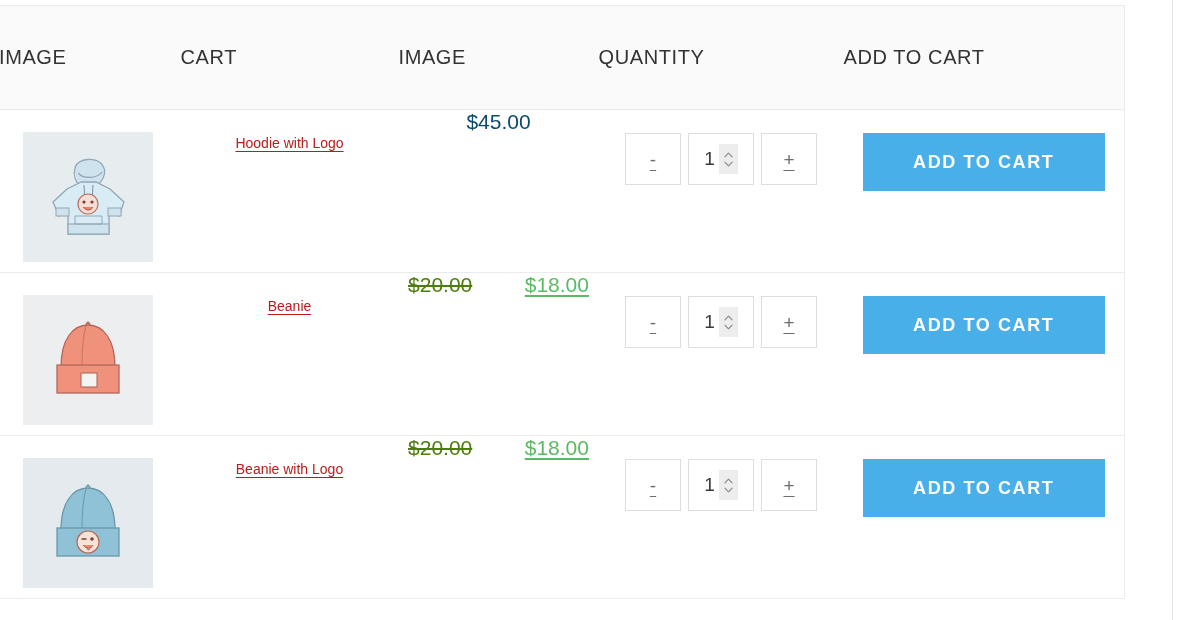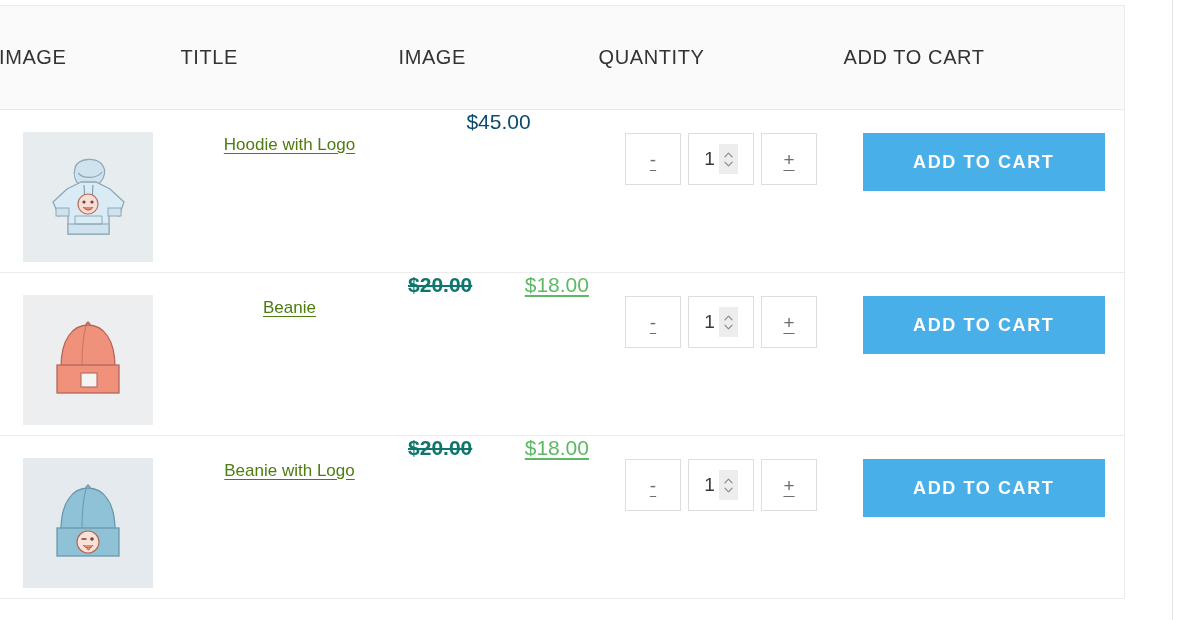--- a/index.html
+++ b/index.html
@@ -91,23 +91,23 @@
     display: block;
     position: relative;
     overflow: hidden;
   }
   .thumb-wrap svg { display: block; }
 
   
   .title-cell { text-align: center; }
   .product-link {
     display: inline-block;
-    font-size: 17px;
+    font-size: 14px;
     line-height: 1.15;
-    color: #4d7c0f;
+    color: #b91c1c;
     text-decoration: underline;
     text-underline-offset: 3px;
     cursor: pointer;
     padding-top: 3px;
   }
 
   
   .price-cell { text-align: center; padding-top: 26px; }
   .price-current {
     font-size: 21px;
@@ -116,24 +116,23 @@
   }
   .price-sale {
     font-size: 21px;
     color: #5db963;
     text-decoration: underline;
     text-underline-offset: 3px;
     margin-left: 41px;
   }
   .price-old {
     font-size: 21px;
-    color: #0f766e;
+    color: #4d7c0f;
     text-decoration: line-through;
     margin-right: 7px;
-    font-weight: bold;
   }
 
   
   .qty-cell { text-align: center; }
   .stepper {
     display: inline-flex;
     align-items: stretch;
     height: 52px;
     margin-top: 1px;
   }
@@ -222,21 +221,21 @@
     <colgroup>
       <col class="col-image">
       <col class="col-title">
       <col class="col-price">
       <col class="col-qty">
       <col class="col-cart">
     </colgroup>
     <thead>
       <tr>
         <th>IMAGE</th>
-        <th>TITLE</th>
+        <th>CART</th>
         <th>IMAGE</th>
         <th>QUANTITY</th>
         <th>ADD TO CART</th>
       </tr>
     </thead>
     <tbody>
 
       <tr>
         <td>
           <div class="cell-pad">

